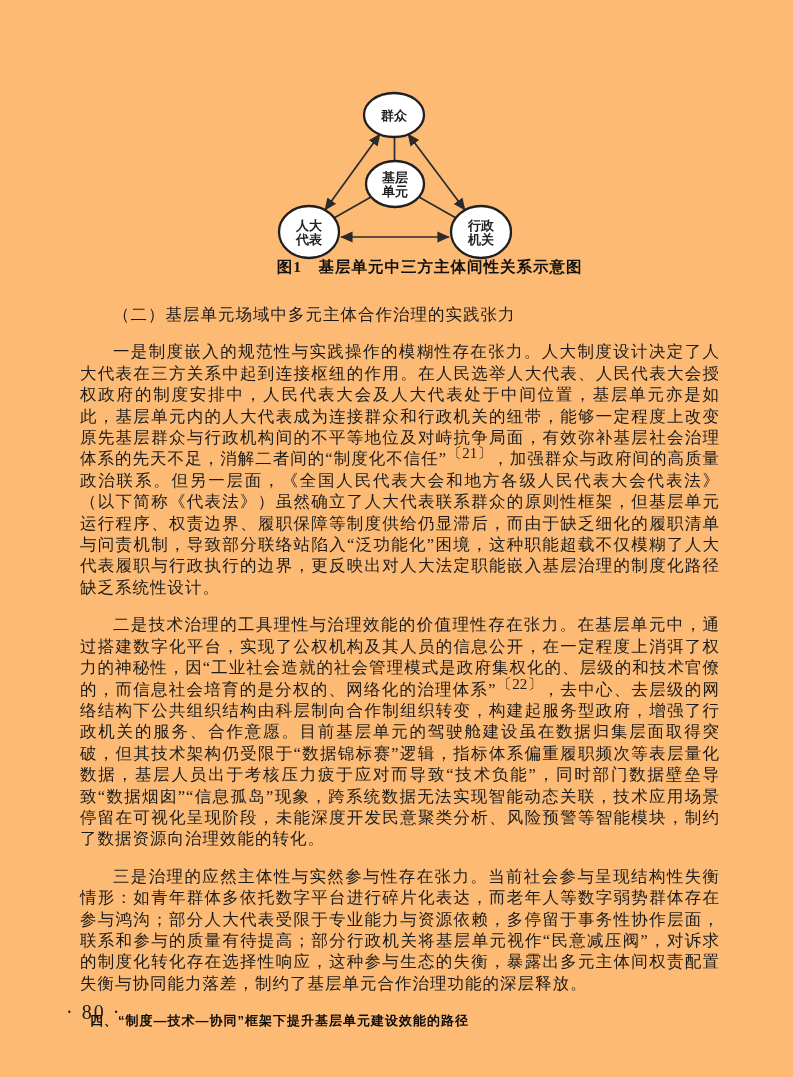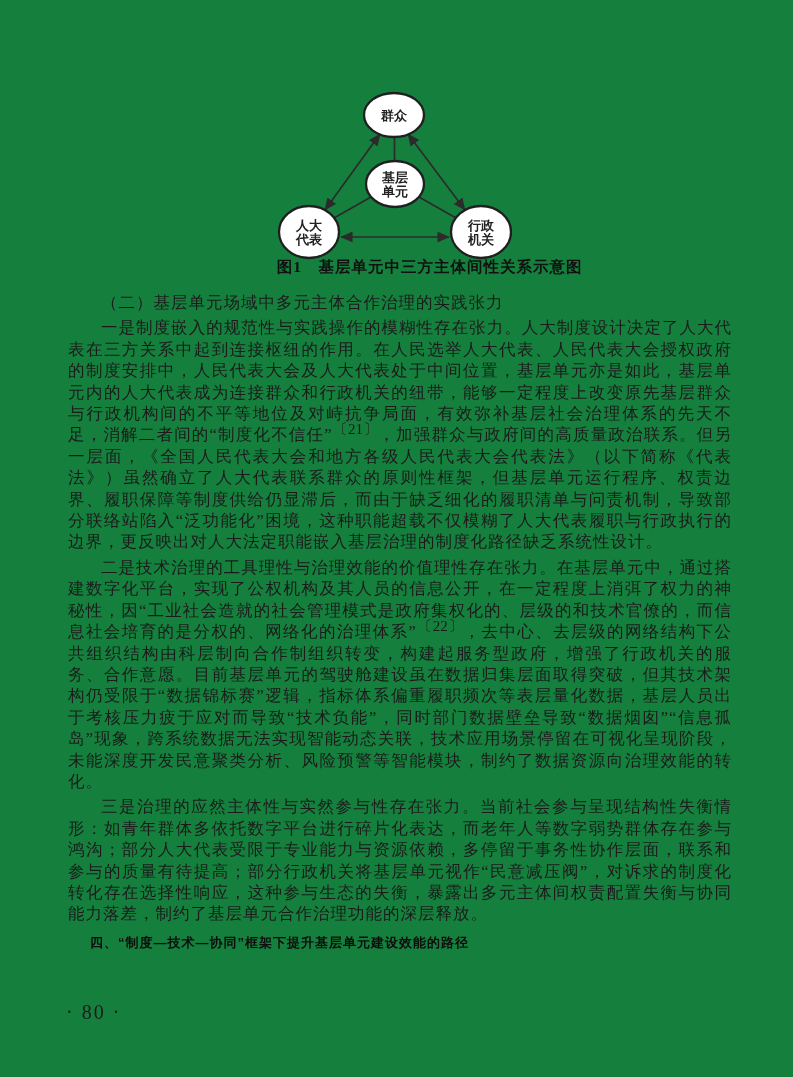--- a/index.html
+++ b/index.html
@@ -1,20 +1,20 @@
 <!DOCTYPE html>
 <html><head>
 <meta charset="utf-8">
 <style>
   html, body { margin: 0; padding: 0; background: #e8e8e8; }
   .page {
     position: relative;
     width: 793px;
     height: 1077px;
-    background: #15803d;
+    background: #fdba74;
     margin: 0 auto;
     overflow: hidden;
     font-family: "Liberation Serif", "DejaVu Serif", serif;
     color: #1a1a1a;
   }
   .diagram {
     position: absolute;
     left: 266px;
     top: 86px;
   }
@@ -36,21 +36,21 @@
     color: #111111;
     margin-left: 33px;
   }
   .text-body {
     position: absolute;
     left: 64px;
     top: 288px;
     width: 672px;
   }
   .paragraph, .subsection-heading {
-    margin: 4px;
+    margin: 16px;
     font-size: 16.5px;
     line-height: 21.4px;
     letter-spacing: 1px;
     text-align: justify;
     text-indent: 2em;
     color: #1b1b1b;
   }
   .section-heading {
     margin: 7px 0 11px 0;
     font-size: 13px;

